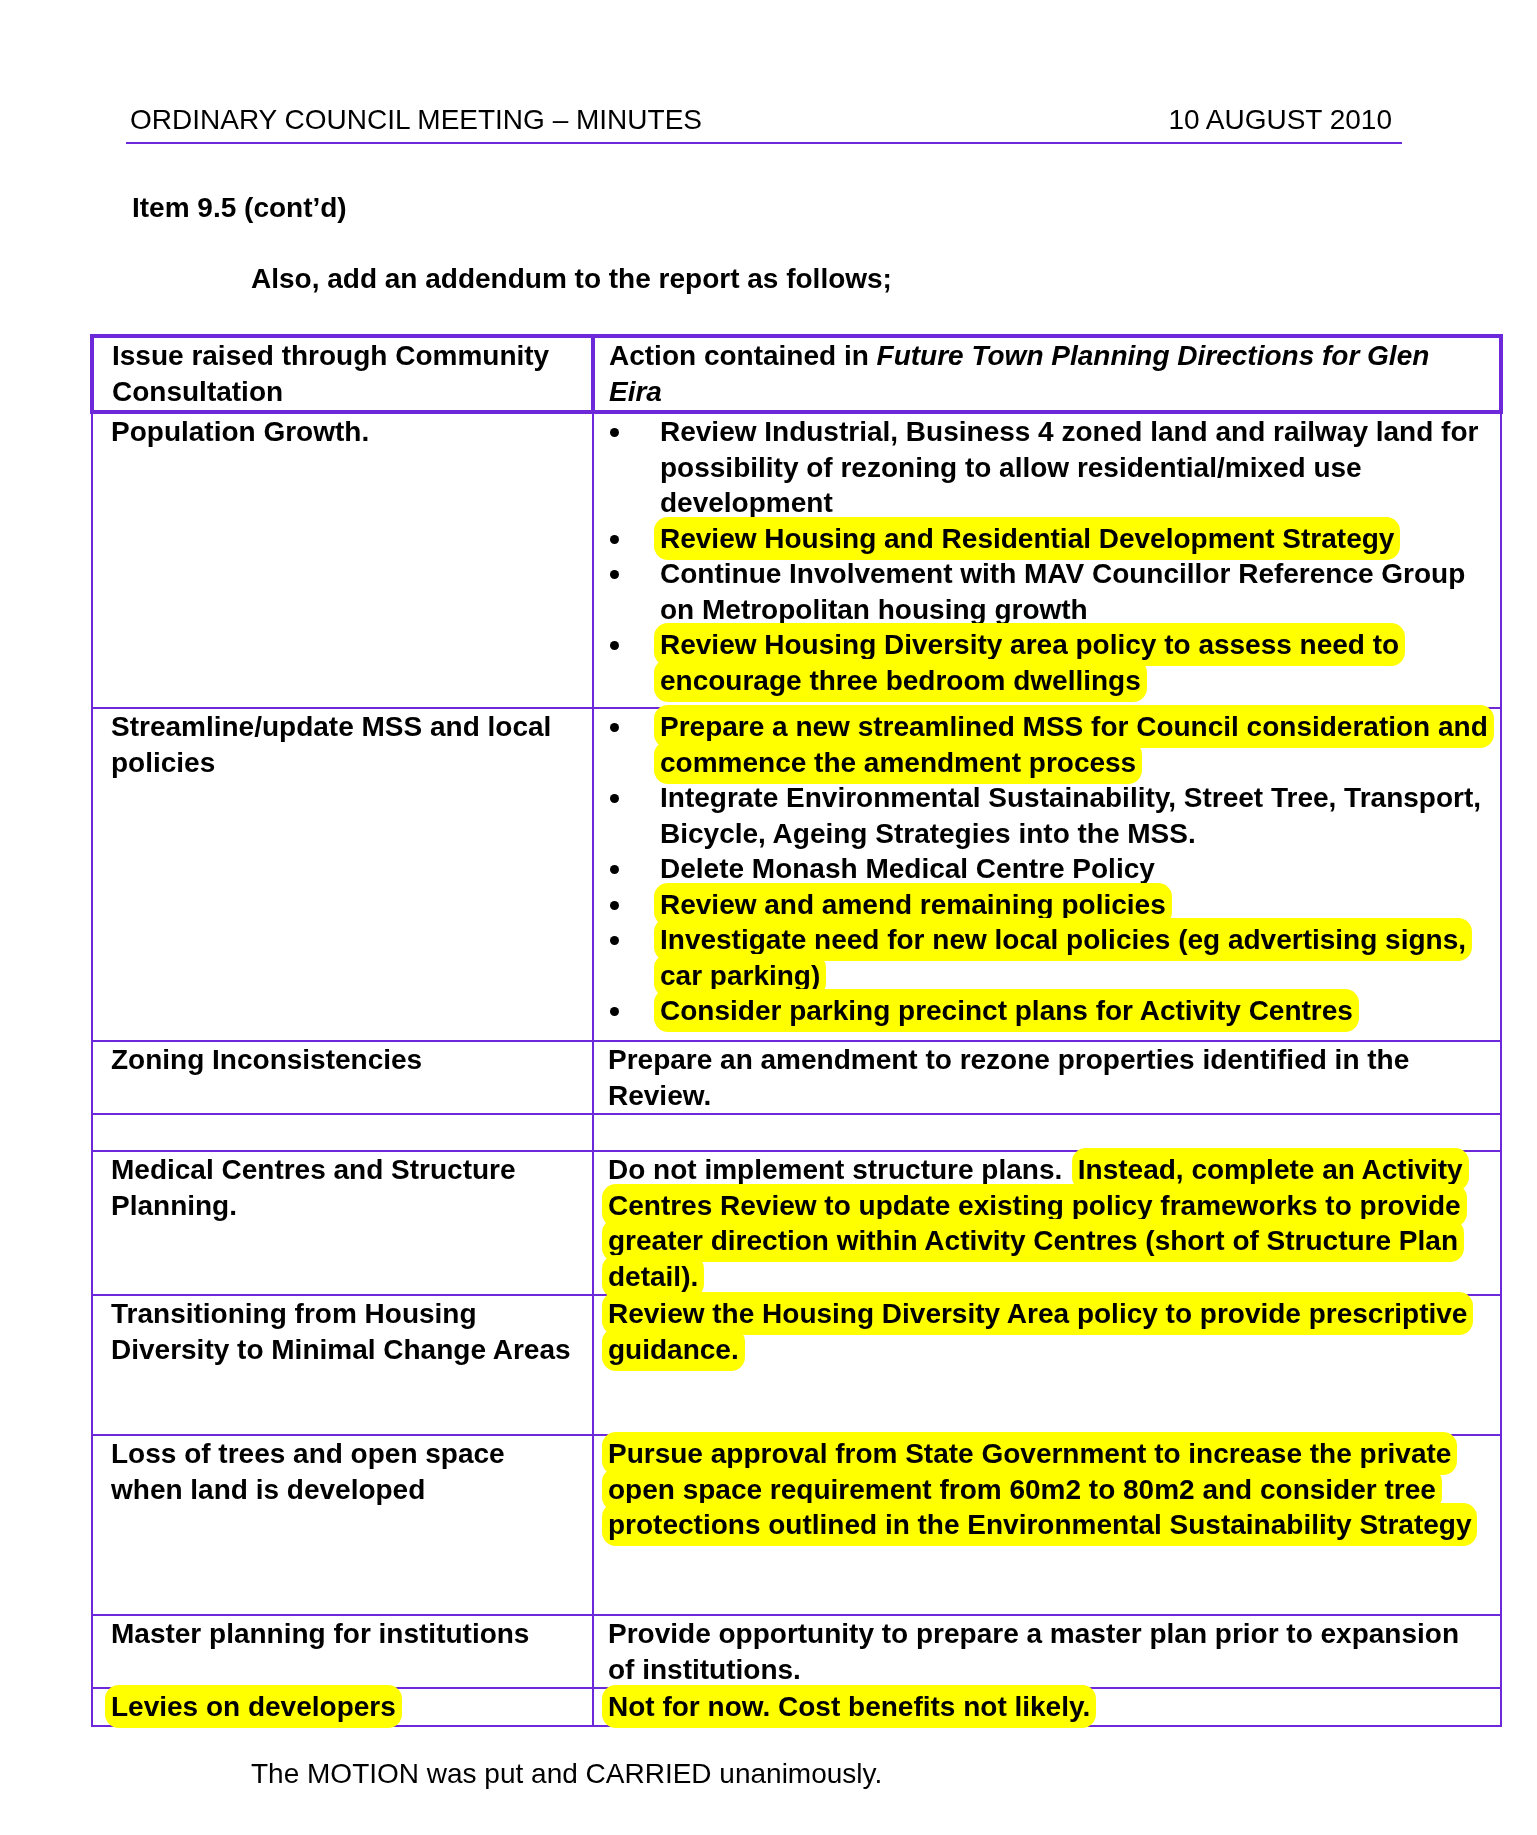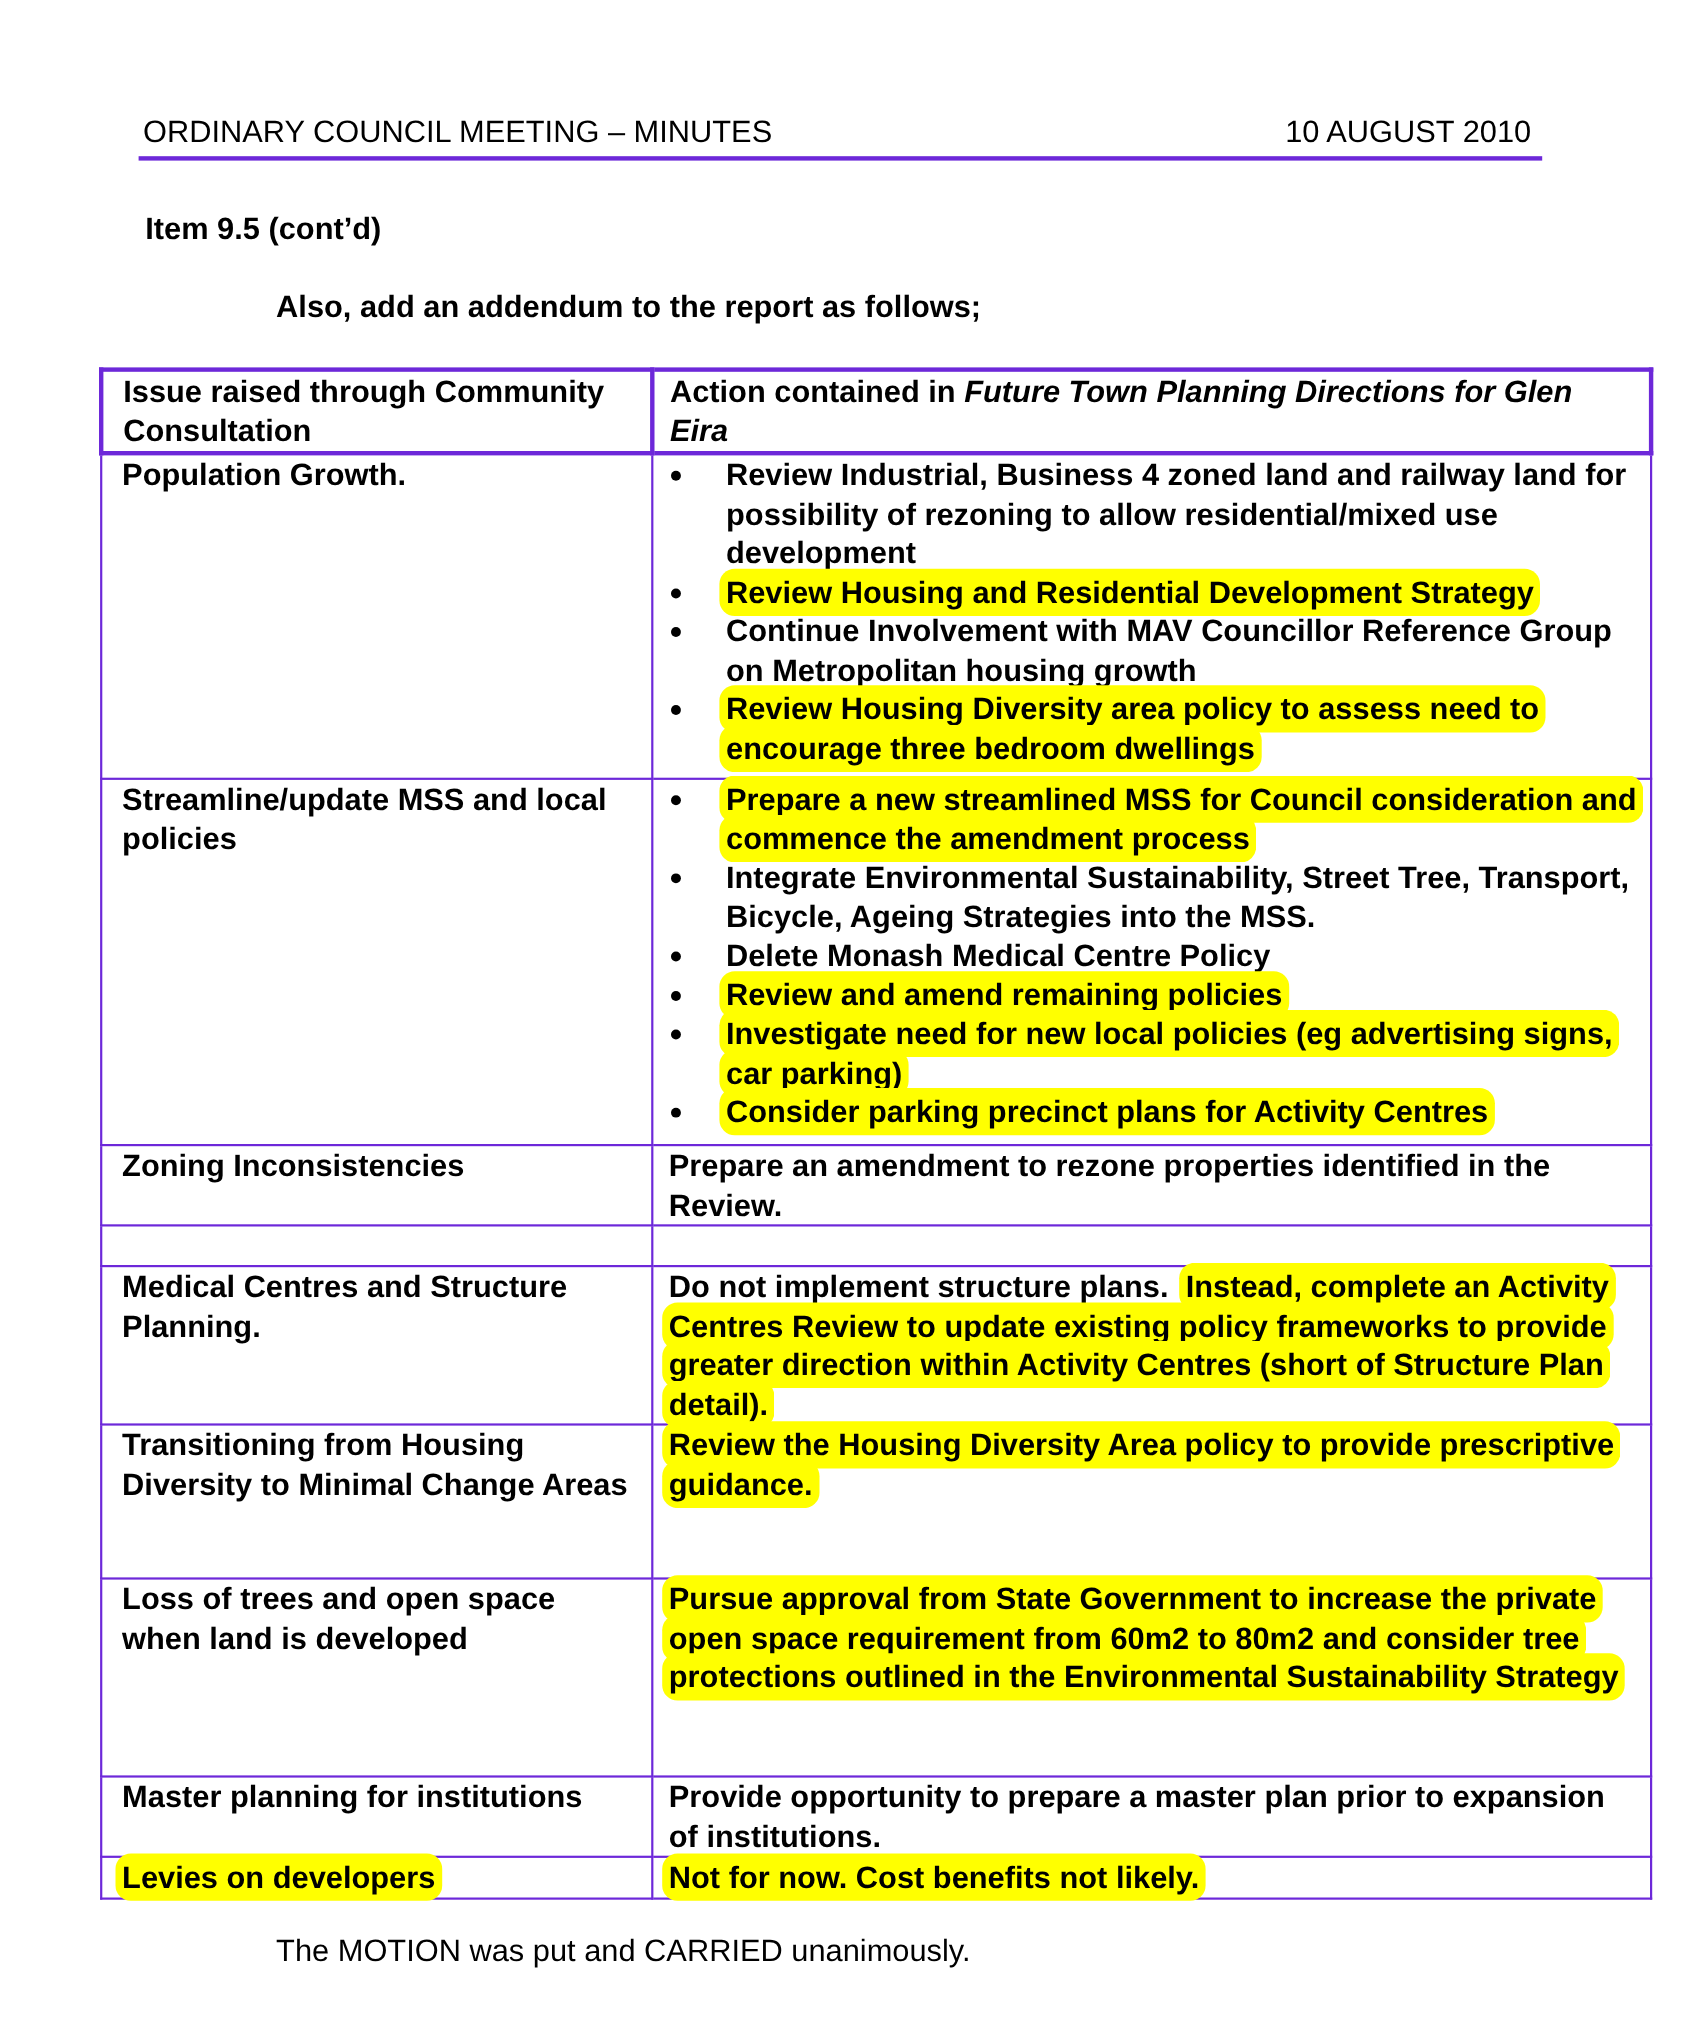--- a/index.html
+++ b/index.html
@@ -1,19 +1,19 @@
 <!DOCTYPE html>
 <html><head>
 <meta charset="utf-8">
 <style>
   html, body { margin: 0; padding: 0; background: #ffffff; }
   body { width: 1537px; height: 1835px; position: relative; overflow: hidden;
          font-family: "Liberation Sans", sans-serif; color: #000; }
   .hdr { position: absolute; left: 126px; top: 104px; width: 1276px; height: 38px;
-         border-bottom: 4px solid #6d28d9; font-size: 28px; }
+         border-bottom: 2px solid #6d28d9; font-size: 28px; }
   .hdr .l { position: absolute; left: 4px; top: 0; }
   .hdr .r { position: absolute; right: 10px; top: 0; }
   .item { position: absolute; left: 132px; top: 192px; font-size: 28px; font-weight: bold; }
   .also { position: absolute; left: 251px; top: 263px; font-size: 28px; font-weight: bold; }
   .motion { position: absolute; left: 251px; top: 1758px; font-size: 28px; font-weight: normal; }
 
   table.addendum { position: absolute; left: 90px; top: 334px; width: 1413px;
          border-collapse: collapse; font-size: 28px; font-weight: bold; line-height: 35.5px; }
   table.addendum td, table.addendum th { border: 2px solid #6d28d9; vertical-align: top;
          padding: 0 10px 0 18px; text-align: left; font-weight: bold; }

